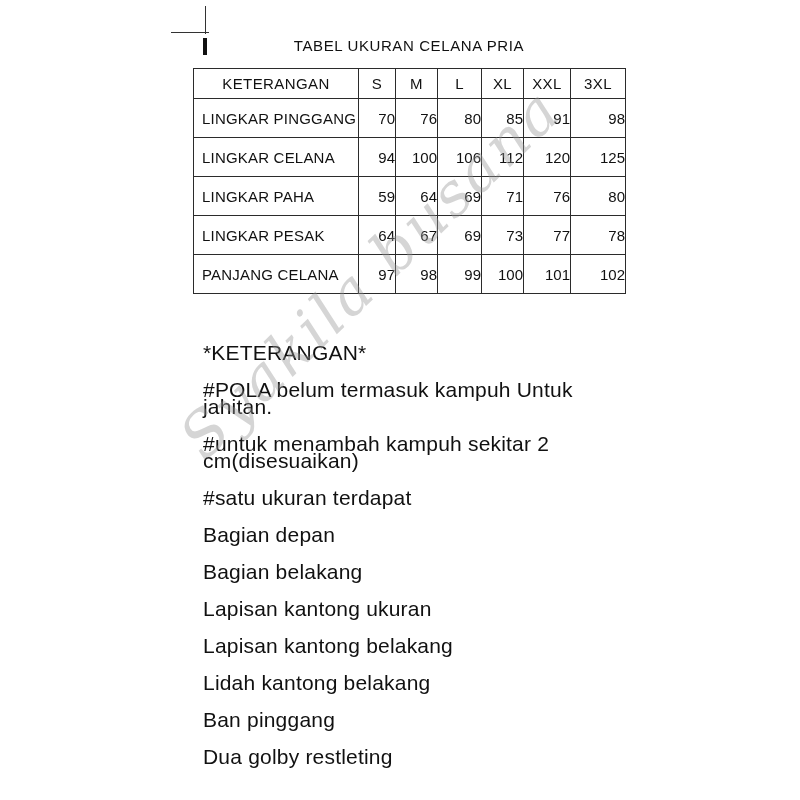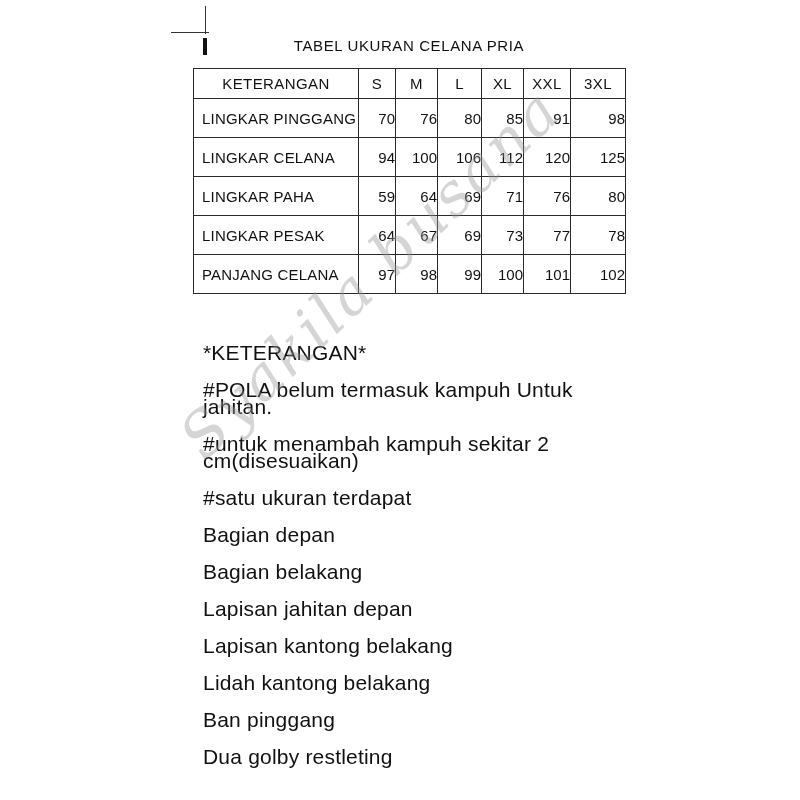--- a/index.html
+++ b/index.html
@@ -156,21 +156,21 @@
     </tbody>
   </table>
 
   <div class="notes">
     <p>*KETERANGAN*</p>
     <p>#POLA belum termasuk kampuh Untuk jahitan.</p>
     <p>#untuk menambah kampuh sekitar 2 cm(disesuaikan)</p>
     <p>#satu ukuran terdapat</p>
     <p>Bagian depan</p>
     <p>Bagian belakang</p>
-    <p>Lapisan jahitan depan</p>
+    <p>Lapisan kantong ukuran</p>
     <p>Lapisan kantong belakang</p>
     <p>Lidah kantong belakang</p>
     <p>Ban pinggang</p>
     <p>Dua golby restleting</p>
   </div>
 
 </div>
 
 <div class="watermark">Syakila busana</div>
 

